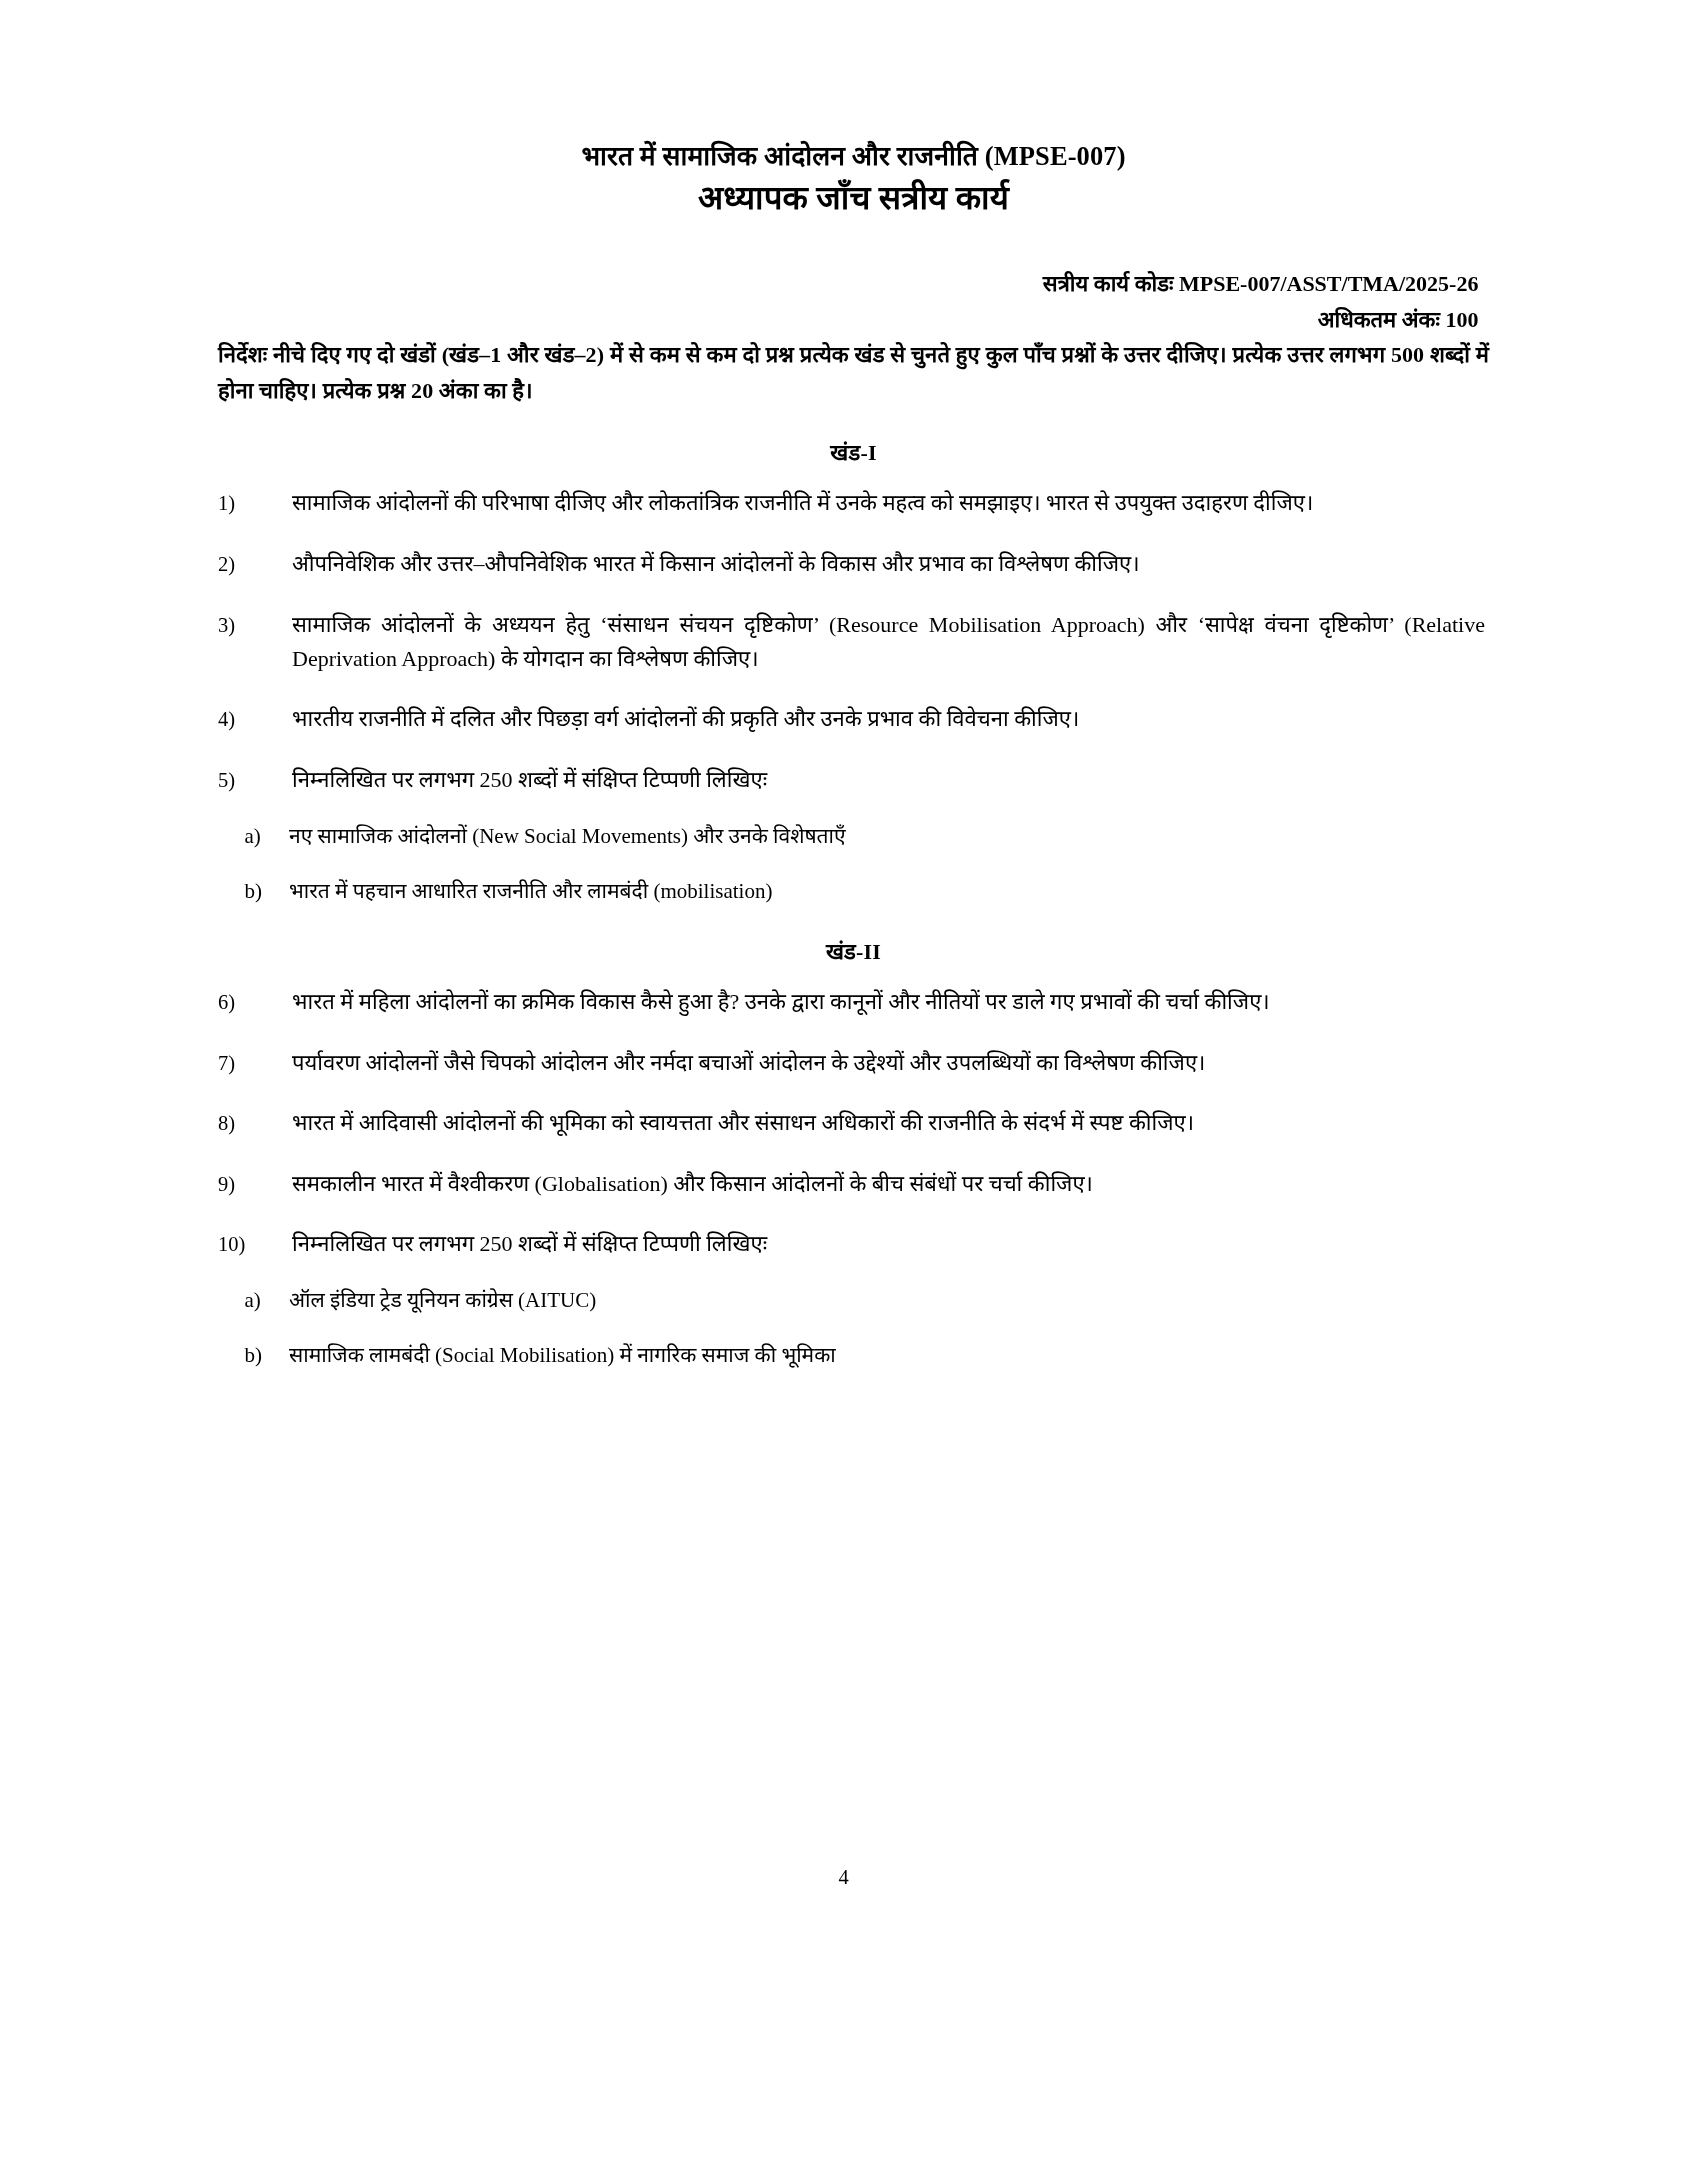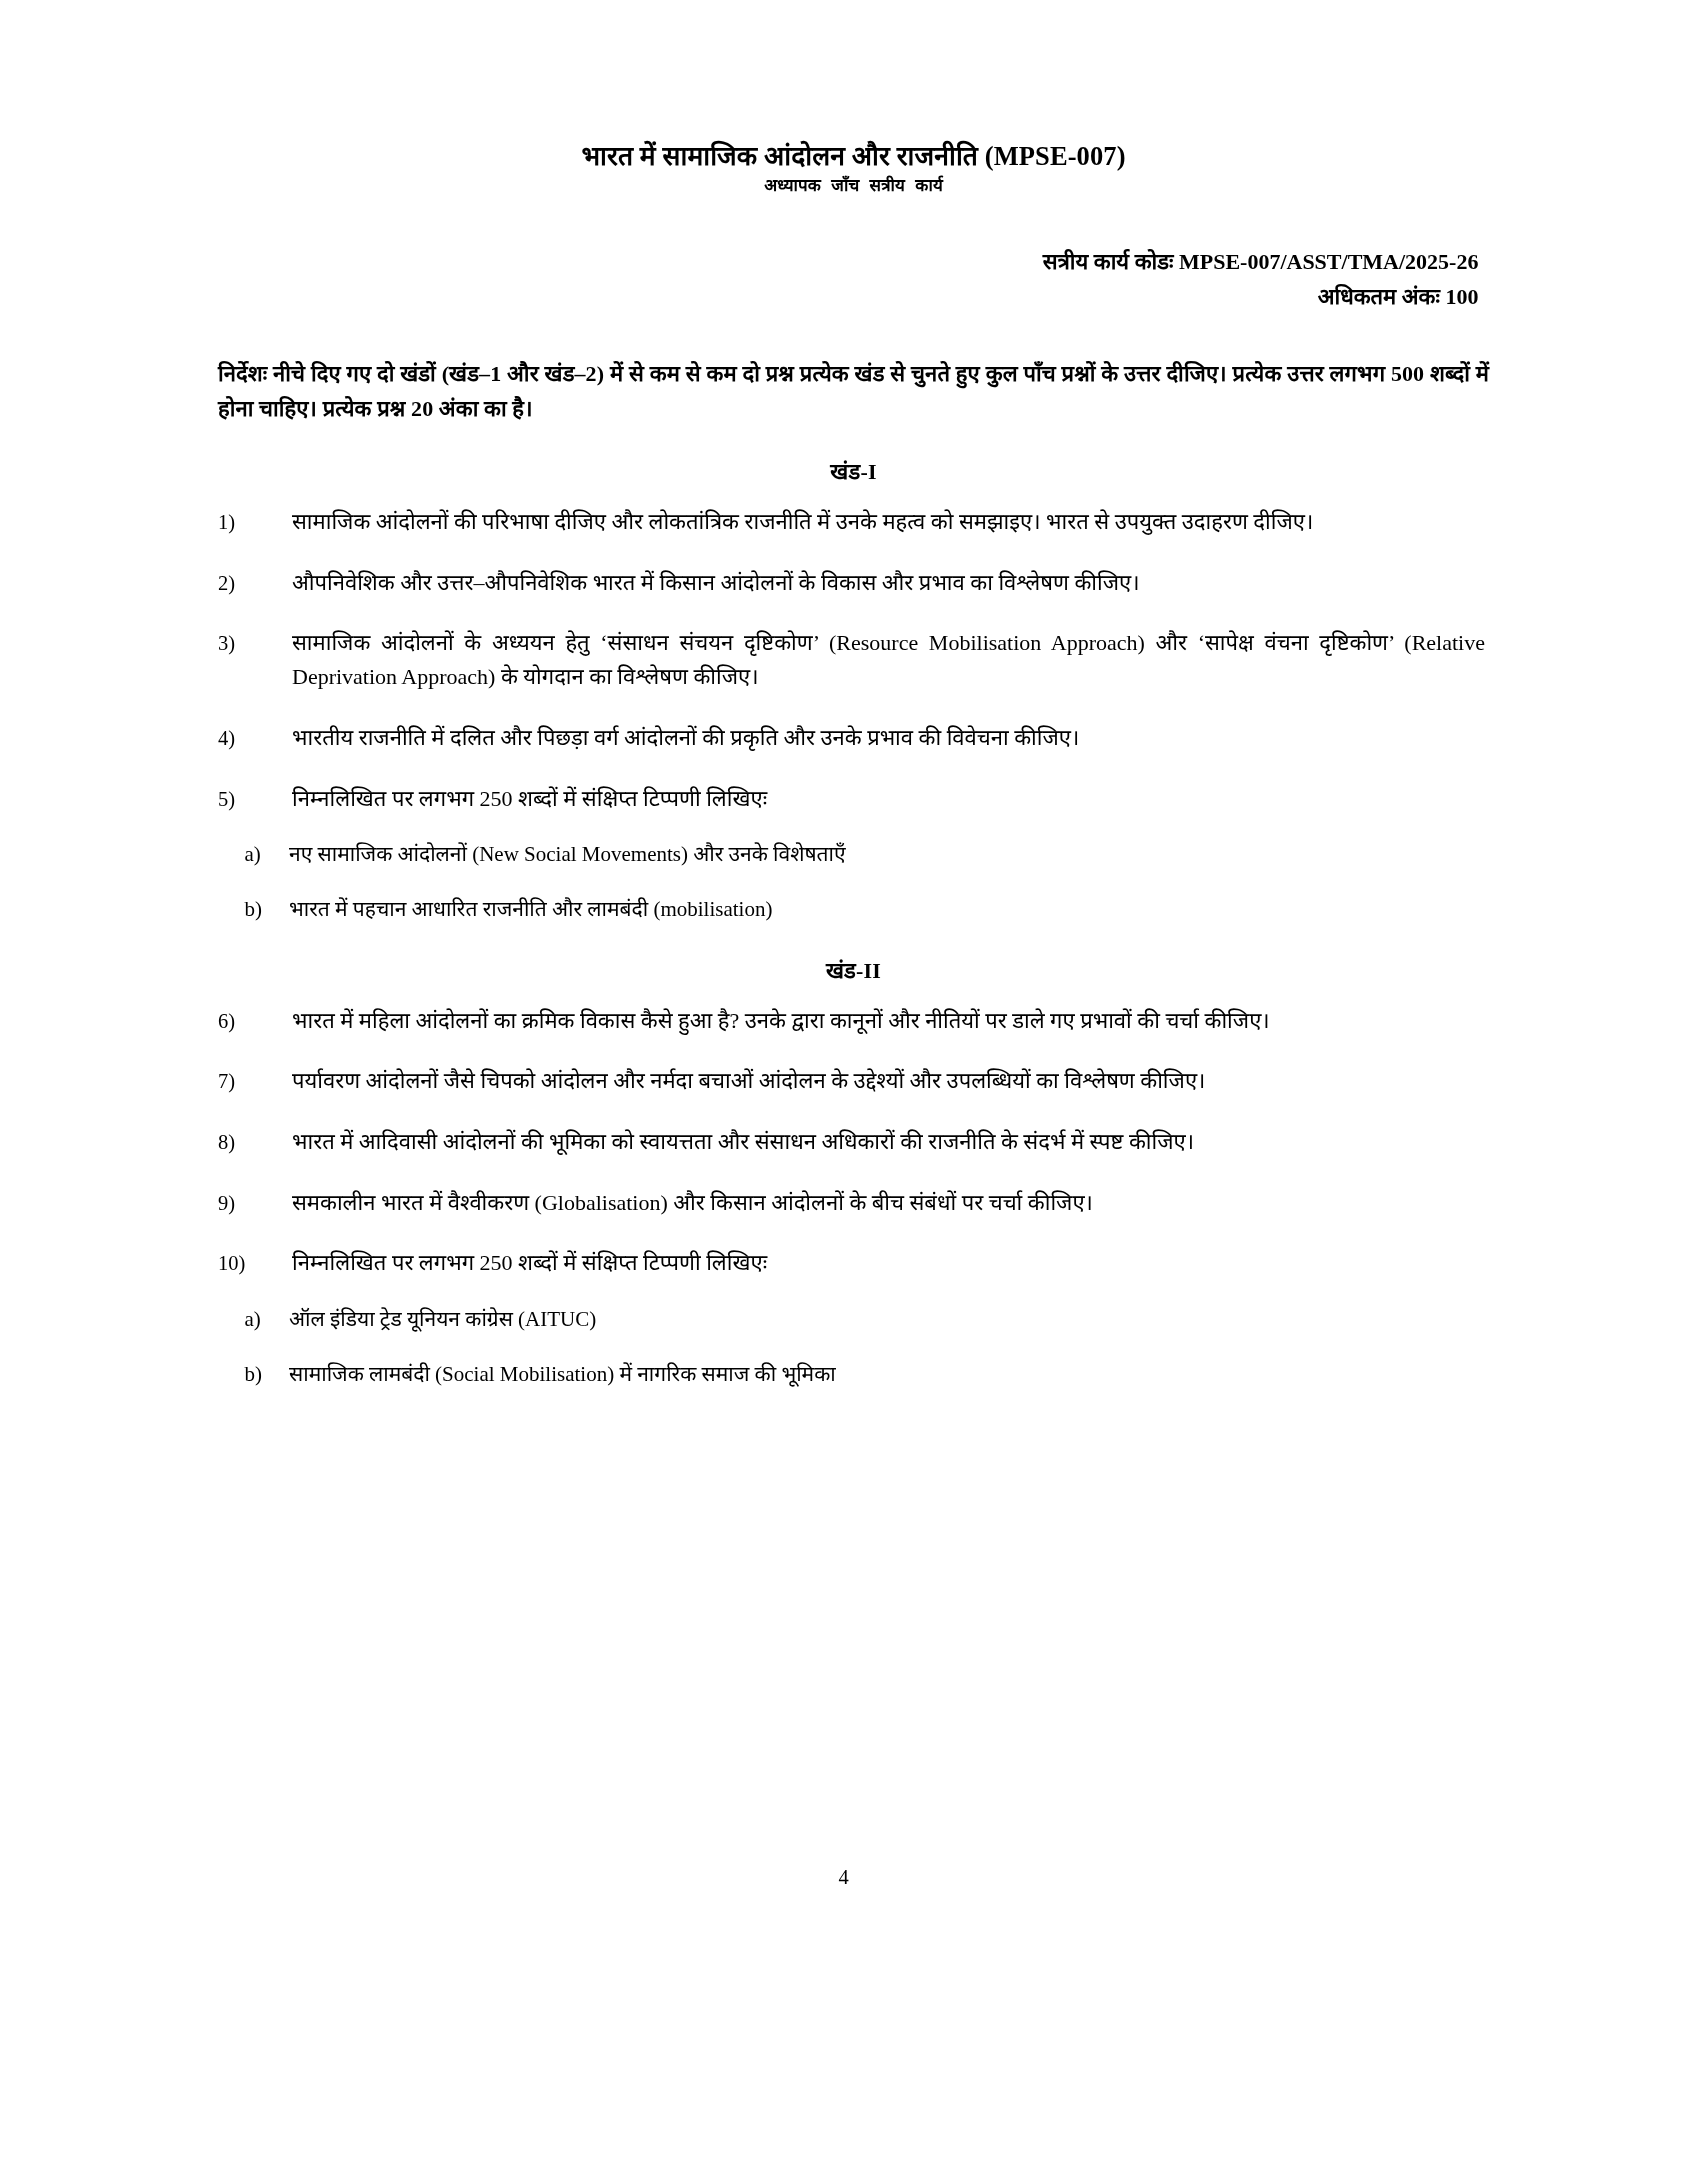--- a/index.html
+++ b/index.html
@@ -26,42 +26,40 @@
     text-align: center;
     margin-top: 20px;
   }
   .title-line-1 {
     font-size: 26.5px;
     font-weight: bold;
     line-height: 1.35;
     letter-spacing: 0.1px;
   }
   .title-line-2 {
-    font-size: 17px;
+    font-size: 33px;
     font-weight: bold;
     line-height: 1.4;
     letter-spacing: 0.1px;
-    font-family: Liberation Mono, monospace;
   }
   .meta-block {
     text-align: right;
     margin-top: 45px;
     font-size: 22px;
     font-weight: bold;
     line-height: 1.62;
     padding-right: 10.6px;
   }
   .meta-row .meta-label {
     font-weight: bold;
   }
   .meta-row .meta-value {
     font-weight: bold;
   }
   .instructions {
-    margin-top: 41px;
     font-size: 22px;
     font-weight: bold;
     line-height: 1.62;
     text-align: justify;
     text-justify: inter-word;
     letter-spacing: 0.1px;
   }
   .section-heading {
     text-align: center;
     font-size: 22px;

